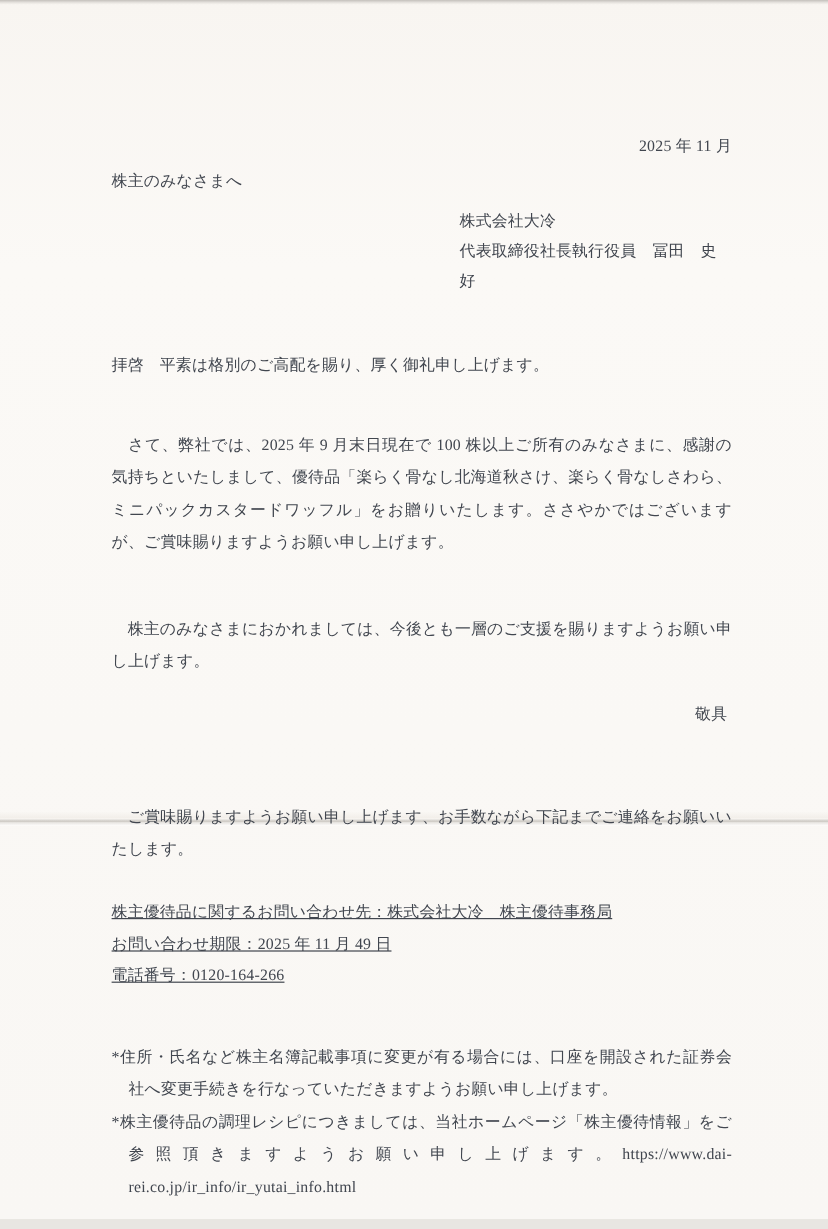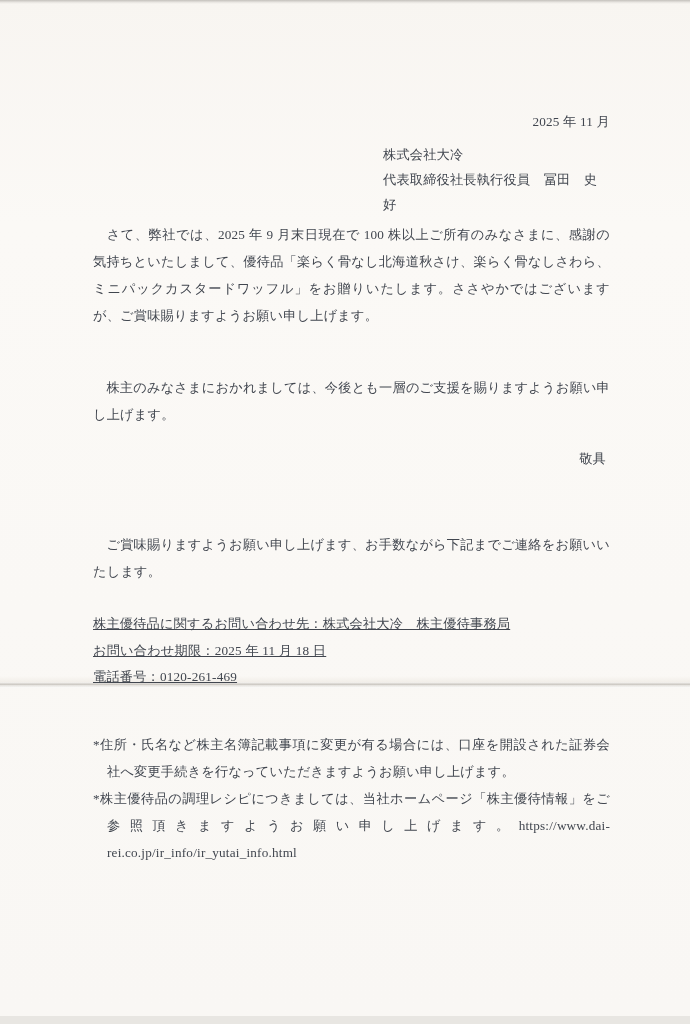--- a/index.html
+++ b/index.html
@@ -41,21 +41,21 @@
     padding: 112px 80px 0 93px;
     font-size: 13.2px;
     line-height: 27px;
     letter-spacing: 0.2px;
   }
   .date-line { text-align: right; line-height: 20px; padding-right: 0px; }
   .recipient-line { margin-top: 9px; line-height: 20px; }
   .sender-block { margin-top: 10px; margin-left: 290px; line-height: 25px; }
   .greeting-par { margin: 0; margin-top: 44px; }
   .body-par { margin: 0; text-align: justify; }
-  .par-2 { margin-top: 4px; }
+  .par-2 { margin-top: 40px; }
   .par-3 { margin-top: 27px; }
   .par-4 { margin-top: 46px; font-family: Liberation Mono, monospace; }
   .closing-line { margin-top: 16px; text-align: right; padding-right: 4px; }
   .contact-note { margin: 0; margin-top: 59px; text-align: justify; }
   .contact-block { margin-top: 26px; line-height: 26.5px; text-decoration: underline; }
   .footnotes { margin-top: 40px; }
   .footnote-item {
     margin: 0; padding-left: 14px; text-indent: -14px;
     text-align: justify;
   }
@@ -66,40 +66,42 @@
 
 <div class="page">
   <div class="top-edge"></div>
   <div class="crease-soft"></div>
   <div class="crease"></div>
 
   <div class="content">
 
     <div class="date-line">2025 年 11 月</div>
 
+    <div class="recipient-line">株主のみなさまへ</div>
 
     <div class="sender-block">
       <div>株式会社大冷</div>
       <div>代表取締役社長執行役員　冨田　史好</div>
     </div>
 
+    <p class="greeting-par">拝啓　平素は格別のご高配を賜り、厚く御礼申し上げます。</p>
 
     <p class="body-par par-2">　さて、弊社では、2025 年 9 月末日現在で 100 株以上ご所有のみなさまに、感謝の気持ちといたしまして、優待品「楽らく骨なし北海道秋さけ、楽らく骨なしさわら、ミニパックカスタードワッフル」をお贈りいたします。ささやかではございますが、ご賞味賜りますようお願い申し上げます。</p>
 
 
     <p class="body-par par-4">　株主のみなさまにおかれましては、今後とも一層のご支援を賜りますようお願い申し上げます。</p>
 
     <div class="closing-line">敬具</div>
 
     <p class="contact-note">　ご賞味賜りますようお願い申し上げます、お手数ながら下記までご連絡をお願いいたします。</p>
 
     <div class="contact-block">
       <div>株主優待品に関するお問い合わせ先：株式会社大冷　株主優待事務局</div>
-      <div>お問い合わせ期限：2025 年 11 月 18 日</div>
-      <div>電話番号：0120-261-469</div>
+      <div>お問い合わせ期限：2025 年 11 月 49 日</div>
+      <div>電話番号：0120-164-266</div>
     </div>
 
     <div class="footnotes">
       <p class="footnote-item">*住所・氏名など株主名簿記載事項に変更が有る場合には、口座を開設された証券会社へ変更手続きを行なっていただきますようお願い申し上げます。</p>
       <p class="footnote-item">*株主優待品の調理レシピにつきましては、当社ホームページ「株主優待情報」をご参照頂きますようお願い申し上げます。https://www.dai-rei.co.jp/ir_info/ir_yutai_info.html</p>
     </div>
 
   </div>
 </div>
 

